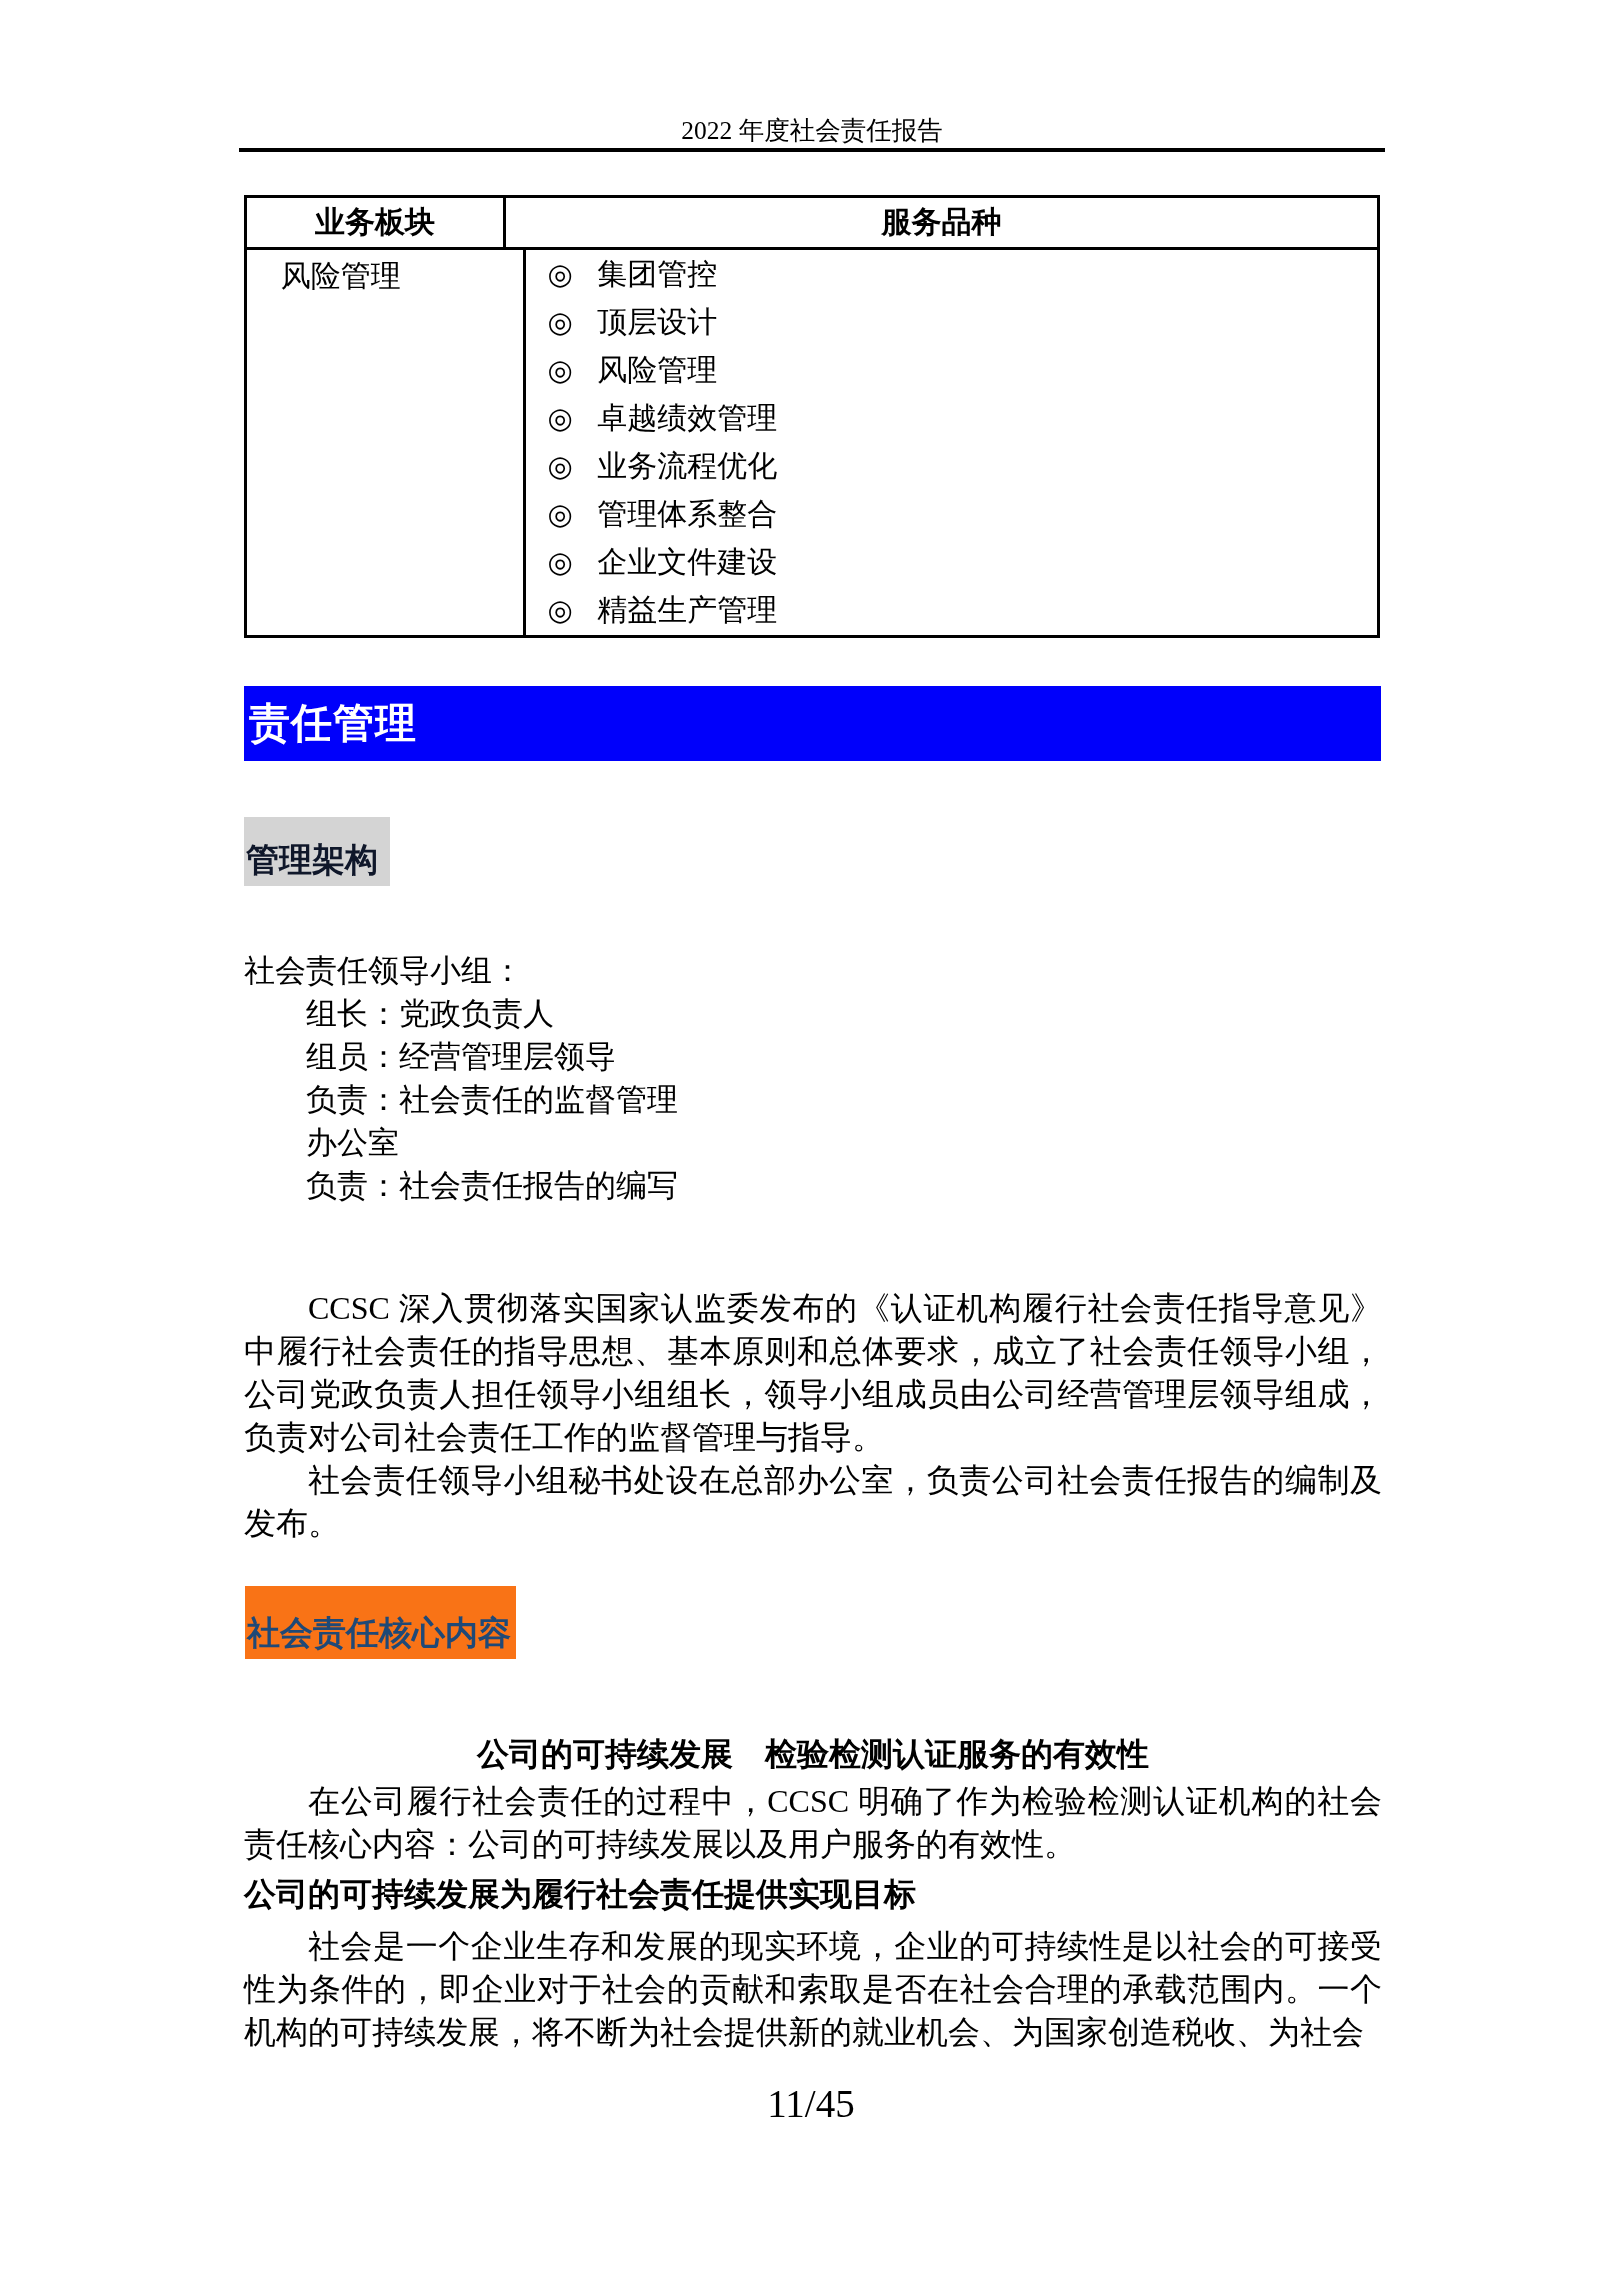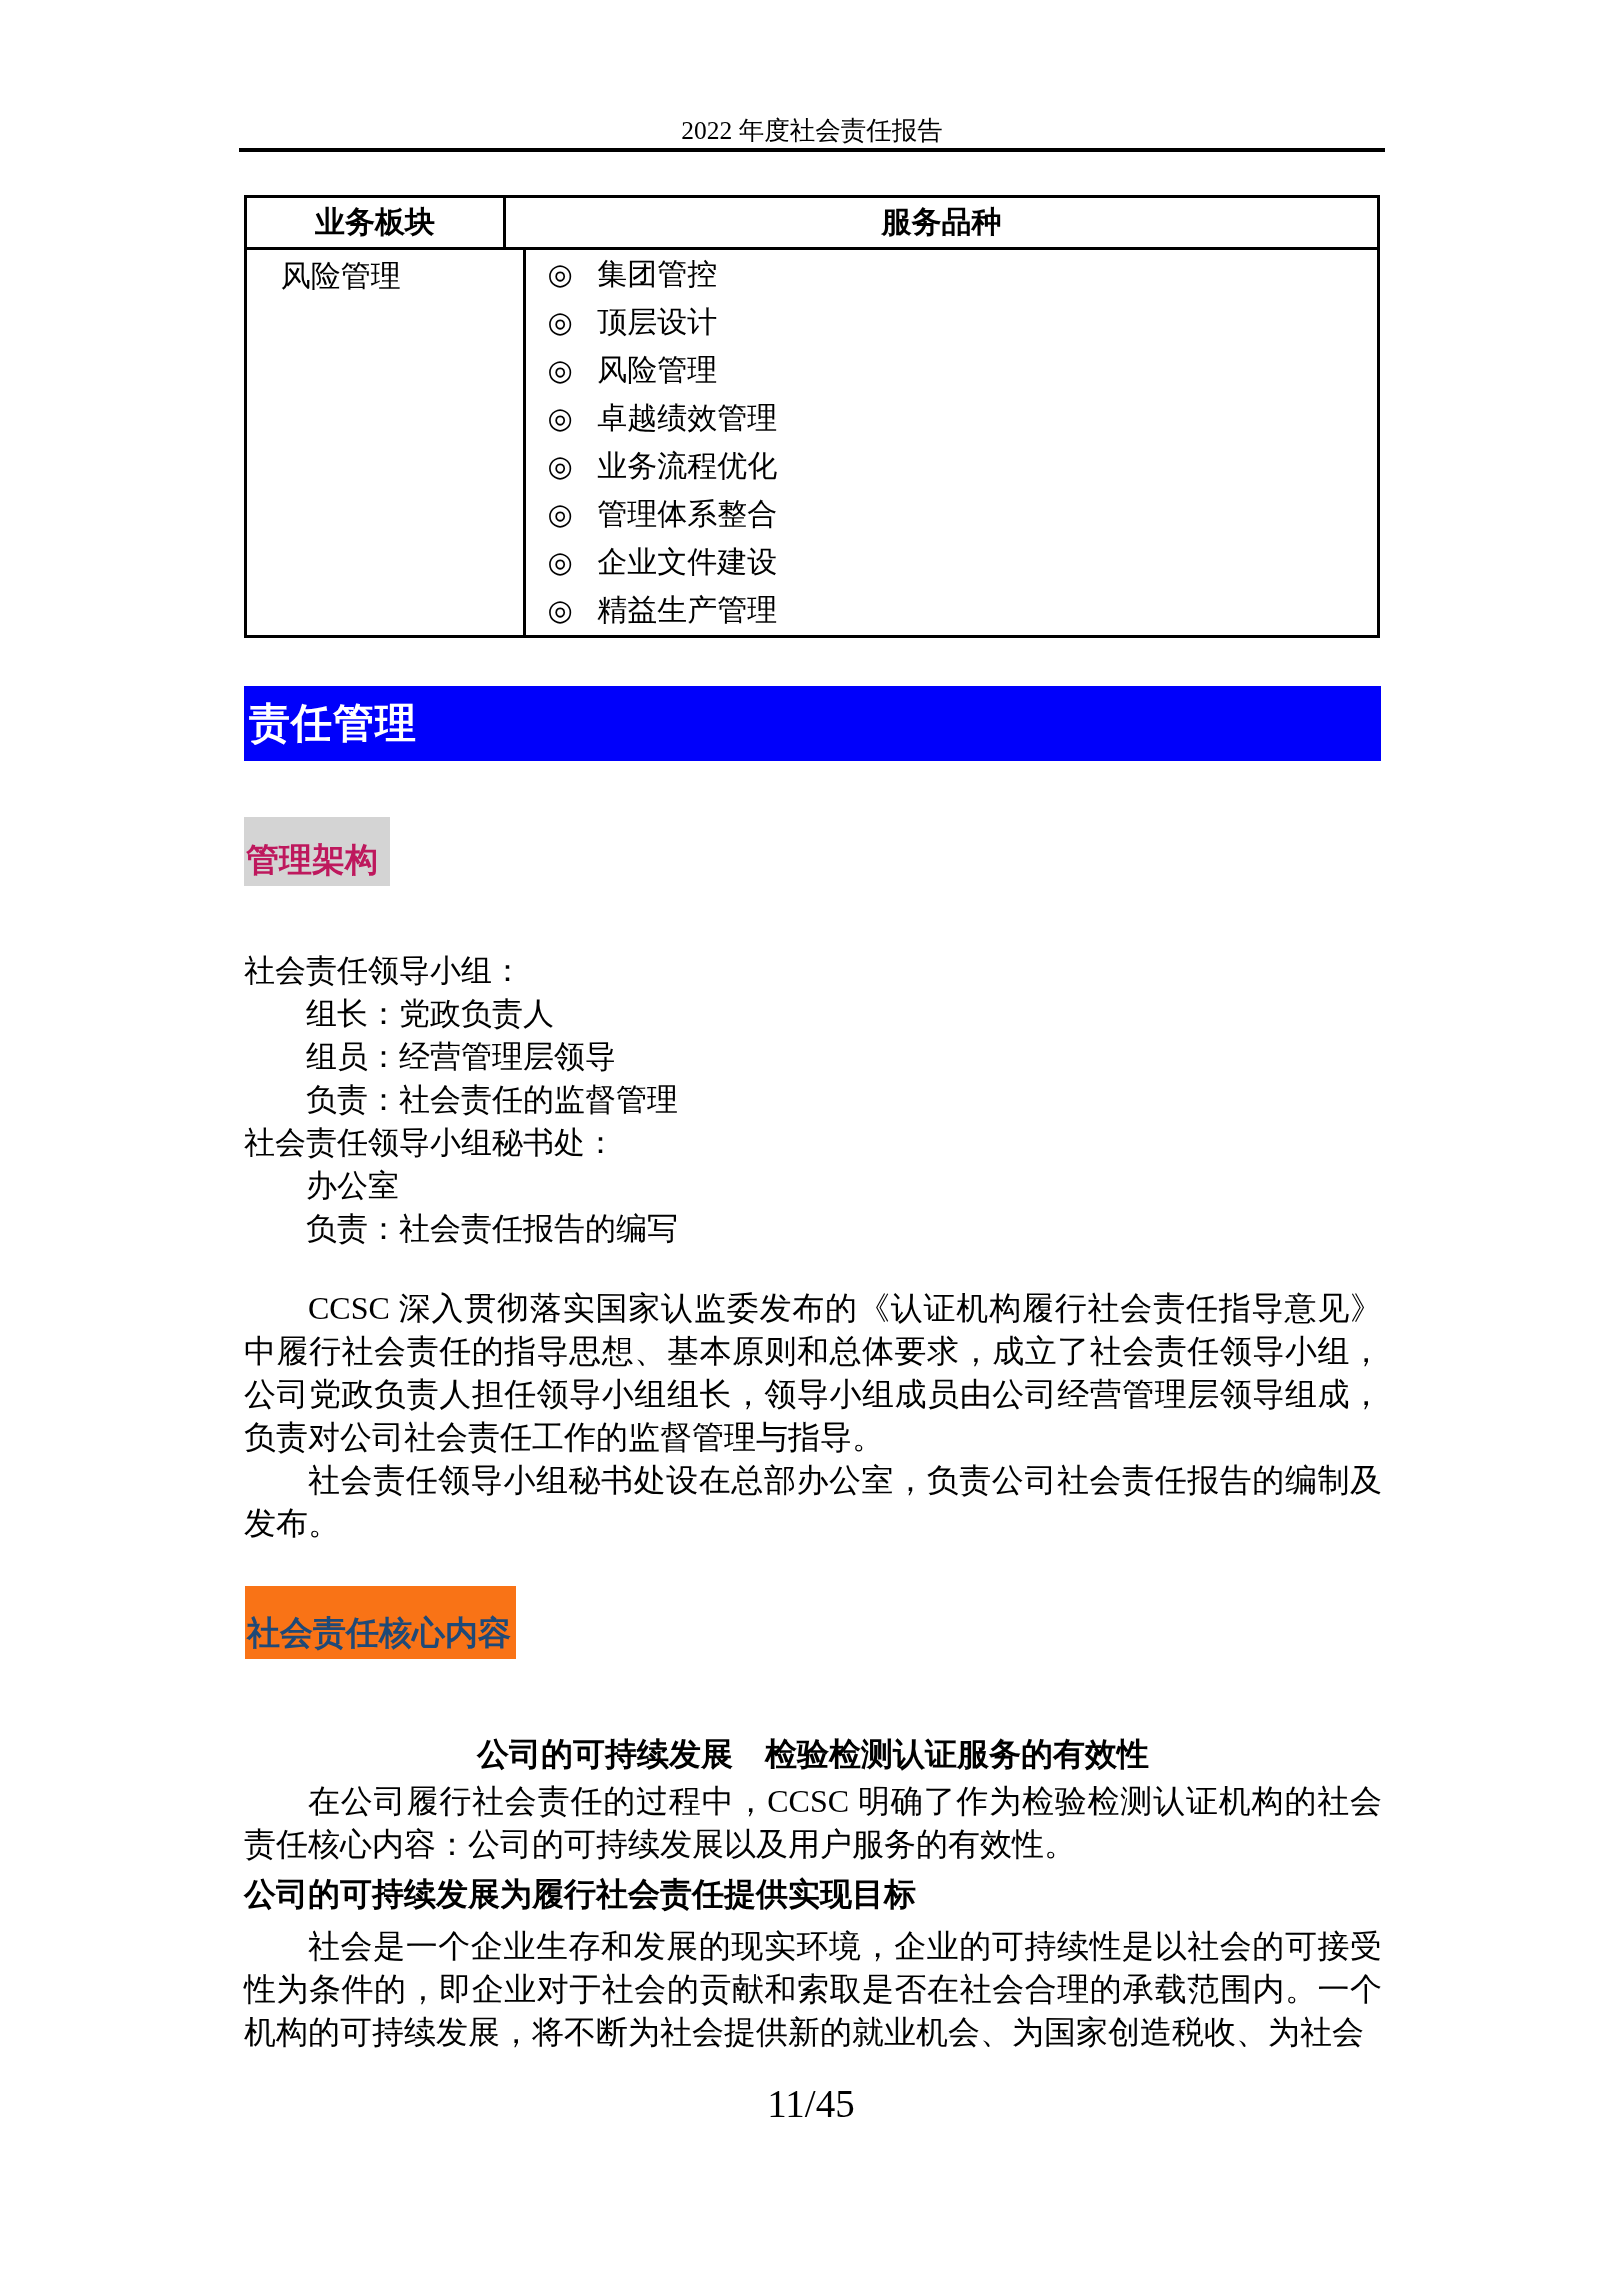--- a/index.html
+++ b/index.html
@@ -148,34 +148,33 @@
           </div>
         </div>
     </div>
   </div>
 
   <div class="chapter-banner" style="background: rgb(0, 0, 251);">
     <span class="t">责任管理</span>
   </div>
 
   <div class="sub-box b1" style="background: rgb(212, 212, 212);">
-    <span class="t" style="color: #be185d;">管理架构</span>
+    <span class="t" style="color: #0f172a;">管理架构</span>
   </div>
 
   <div class="org-block">
 
       <div class="org-line">社会责任领导小组：</div>
 
       <div class="org-line">　　组长：党政负责人</div>
 
       <div class="org-line">　　组员：经营管理层领导</div>
 
       <div class="org-line">　　负责：社会责任的监督管理</div>
 
-      <div class="org-line">社会责任领导小组秘书处：</div>
 
       <div class="org-line">　　办公室</div>
 
       <div class="org-line">　　负责：社会责任报告的编写</div>
     </div>
 
   <div class="body-block blk-a">
     <p>CCSC 深入贯彻落实国家认监委发布的《认证机构履行社会责任指导意见》中履行社会责任的指导思想、基本原则和总体要求，成立了社会责任领导小组，公司党政负责人担任领导小组组长，领导小组成员由公司经营管理层领导组成，负责对公司社会责任工作的监督管理与指导。</p>
     <p>社会责任领导小组秘书处设在总部办公室，负责公司社会责任报告的编制及发布。</p>
   </div>

